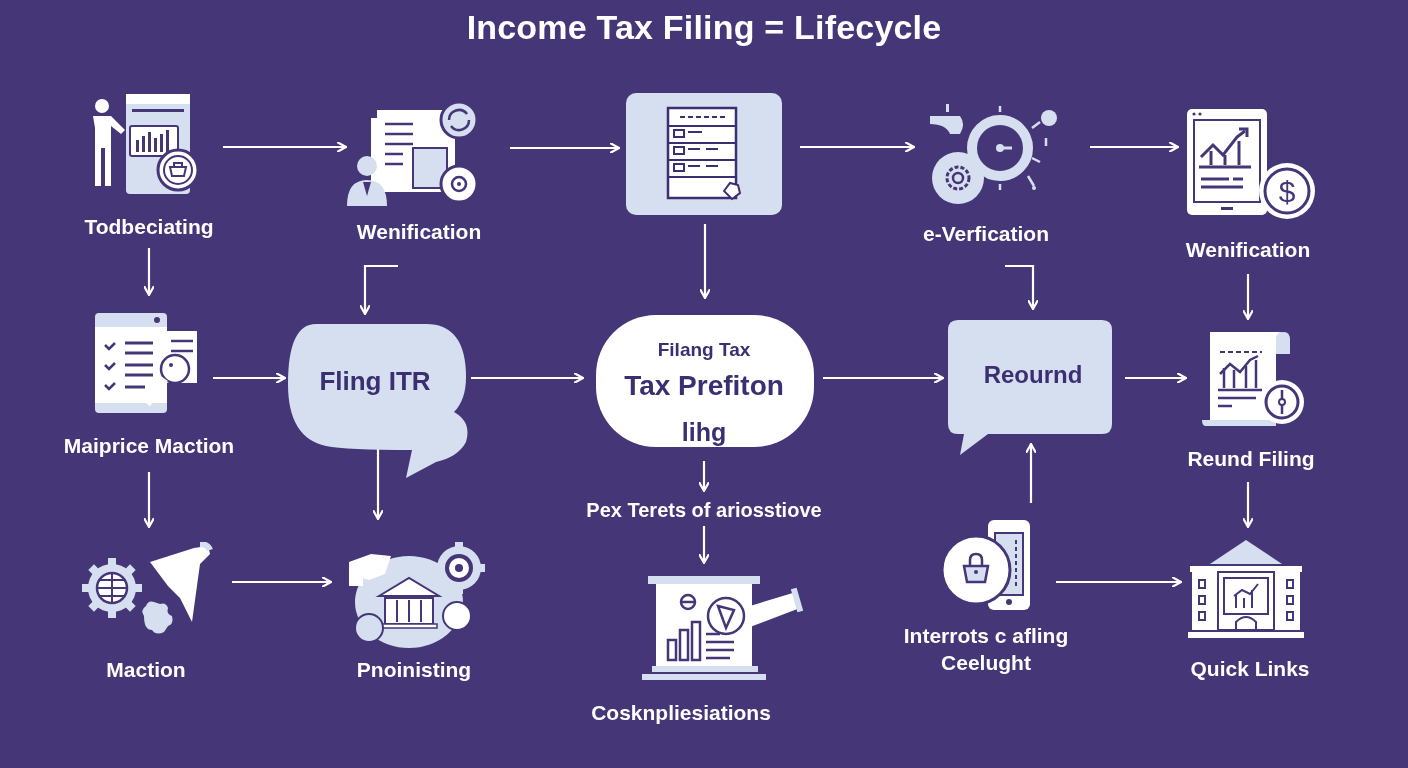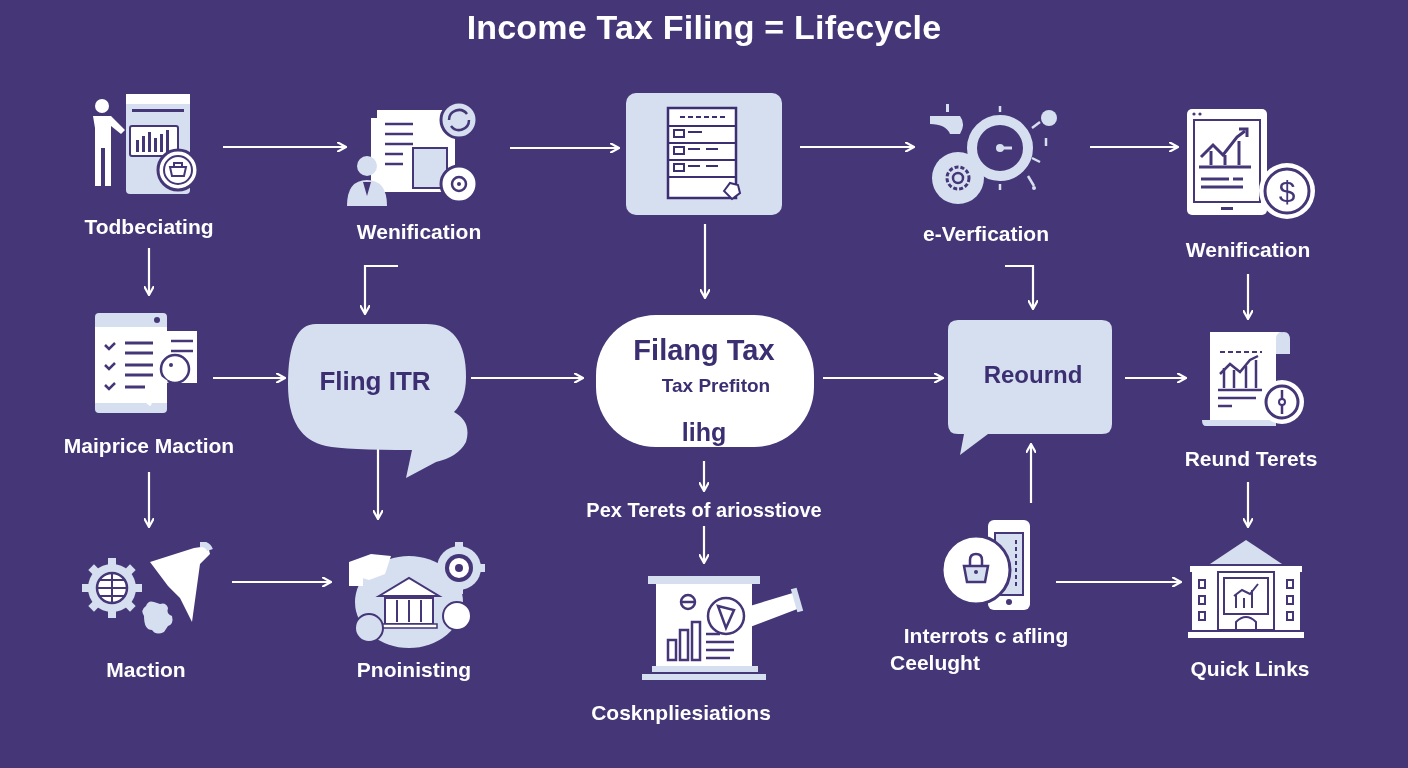--- a/index.html
+++ b/index.html
@@ -229,22 +229,22 @@
     <path d="M30,2 H140 Q180,2 180,55 Q180,78 168,90 Q186,100 180,120 Q172,135 150,140 L120,156 L126,128 Q60,128 40,124 Q2,116 2,62 Q2,2 30,2 Z" fill="#d6dff0"></path>
   </svg>
 </div>
 <div class="box-text" style="left:375px;top:381px;font-size:26px;">Fling ITR</div>
 
 <div class="icon" style="left:594px;top:313px;">
   <svg width="222" height="136" viewBox="0 0 222 136">
     <rect x="2" y="2" width="218" height="132" rx="60" fill="#ffffff"></rect>
   </svg>
 </div>
-<div class="box-text" style="left:704px;top:350px;font-size:29px;">Filang Tax</div>
-<div class="box-text" style="left:704px;top:386px;font-size:19px;margin-left:12px;">Tax Prefiton</div>
+<div class="box-text" style="left:704px;top:350px;font-size:19px;">Filang Tax</div>
+<div class="box-text" style="left:704px;top:386px;font-size:28px;">Tax Prefiton</div>
 <div class="box-text" style="left:704px;top:420px;font-size:25px;margin-top:12px;">lihg</div>
 
 <div class="icon" style="left:948px;top:320px;">
   <svg width="166" height="138" viewBox="0 0 166 138">
     <path d="M10,0 H154 Q164,0 164,10 V104 Q164,114 154,114 H40 L12,135 L16,114 H10 Q0,114 0,104 V10 Q0,0 10,0 Z" fill="#d6dff0"></path>
   </svg>
 </div>
 <div class="box-text" style="left:1033px;top:375px;font-size:24px;">Reournd</div>
 
 <div class="icon" style="left:1200px;top:330px;">
@@ -264,21 +264,21 @@
         <line x1="18" y1="60" x2="62" y2="60"></line>
         <line x1="18" y1="68" x2="56" y2="68"></line>
         <line x1="18" y1="76" x2="32" y2="76"></line>
       </g>
     <circle cx="82" cy="72" r="22" fill="#fff"></circle>
     <circle cx="82" cy="72" r="16" fill="none" stroke="#443677" stroke-width="3"></circle>
     <line x1="82" y1="60" x2="82" y2="84" stroke="#443677" stroke-width="2.5"></line>
     <circle cx="82" cy="72" r="3" fill="#fff" stroke="#443677" stroke-width="2"></circle>
   </svg>
 </div>
-<div class="label" style="left:1251px;top:446px;">Reund Terets</div>
+<div class="label" style="left:1251px;top:446px;">Reund Filing</div>
 
 <div class="label" style="left:704px;top:497px;font-size:20px;">Pex Terets of  ariosstiove</div>
 
 <div class="icon" style="left:82px;top:542px;">
   <svg width="135" height="100" viewBox="0 0 135 100">
     <circle cx="30" cy="46" r="24" fill="#d6dff0"></circle>
     <g fill="#d6dff0">
         <rect x="26" y="16" width="8" height="8"></rect>
         <rect x="26" y="68" width="8" height="8"></rect>
         <rect x="0" y="42" width="8" height="8"></rect>
@@ -365,21 +365,21 @@
     <rect x="56" y="16" width="26" height="60" fill="#d6dff0"></rect>
     <line x1="76" y1="22" x2="76" y2="70" stroke="#443677" stroke-width="2" stroke-dasharray="4 3"></line>
     <circle cx="69" cy="84" r="3" fill="#443677"></circle>
     <circle cx="36" cy="52" r="34" fill="#fff" stroke="#443677" stroke-width="3"></circle>
     <path d="M24,48 h24 l-3,16 h-18 z" fill="#d6dff0" stroke="#443677" stroke-width="2.5"></path>
     <path d="M30,48 v-6 q0,-6 6,-6 q6,0 6,6 v6" fill="none" stroke="#443677" stroke-width="2.5"></path>
     <circle cx="36" cy="54" r="2" fill="#443677"></circle>
   </svg>
 </div>
 <div class="label" style="left:986px;top:623px;">Interrots c afling</div>
-<div class="label" style="left:935px;top:650px;text-align:center;">Ceelught</div>
+<div class="label" style="left:986px;top:650px;text-align:center;">Ceelught</div>
 
 <div class="icon" style="left:1188px;top:538px;">
   <svg width="116" height="104" viewBox="0 0 116 104">
     <path d="M22,26 L58,2 L94,26 Z" fill="#d6dff0"></path>
     <rect x="2" y="28" width="112" height="6" fill="#fff"></rect>
     <rect x="4" y="34" width="26" height="58" fill="#fff"></rect>
     <rect x="86" y="34" width="26" height="58" fill="#fff"></rect>
     <rect x="30" y="34" width="56" height="58" fill="#fff" stroke="#443677" stroke-width="2"></rect>
     <g fill="none" stroke="#443677" stroke-width="2">
         <rect x="11" y="42" width="6" height="8"></rect>

